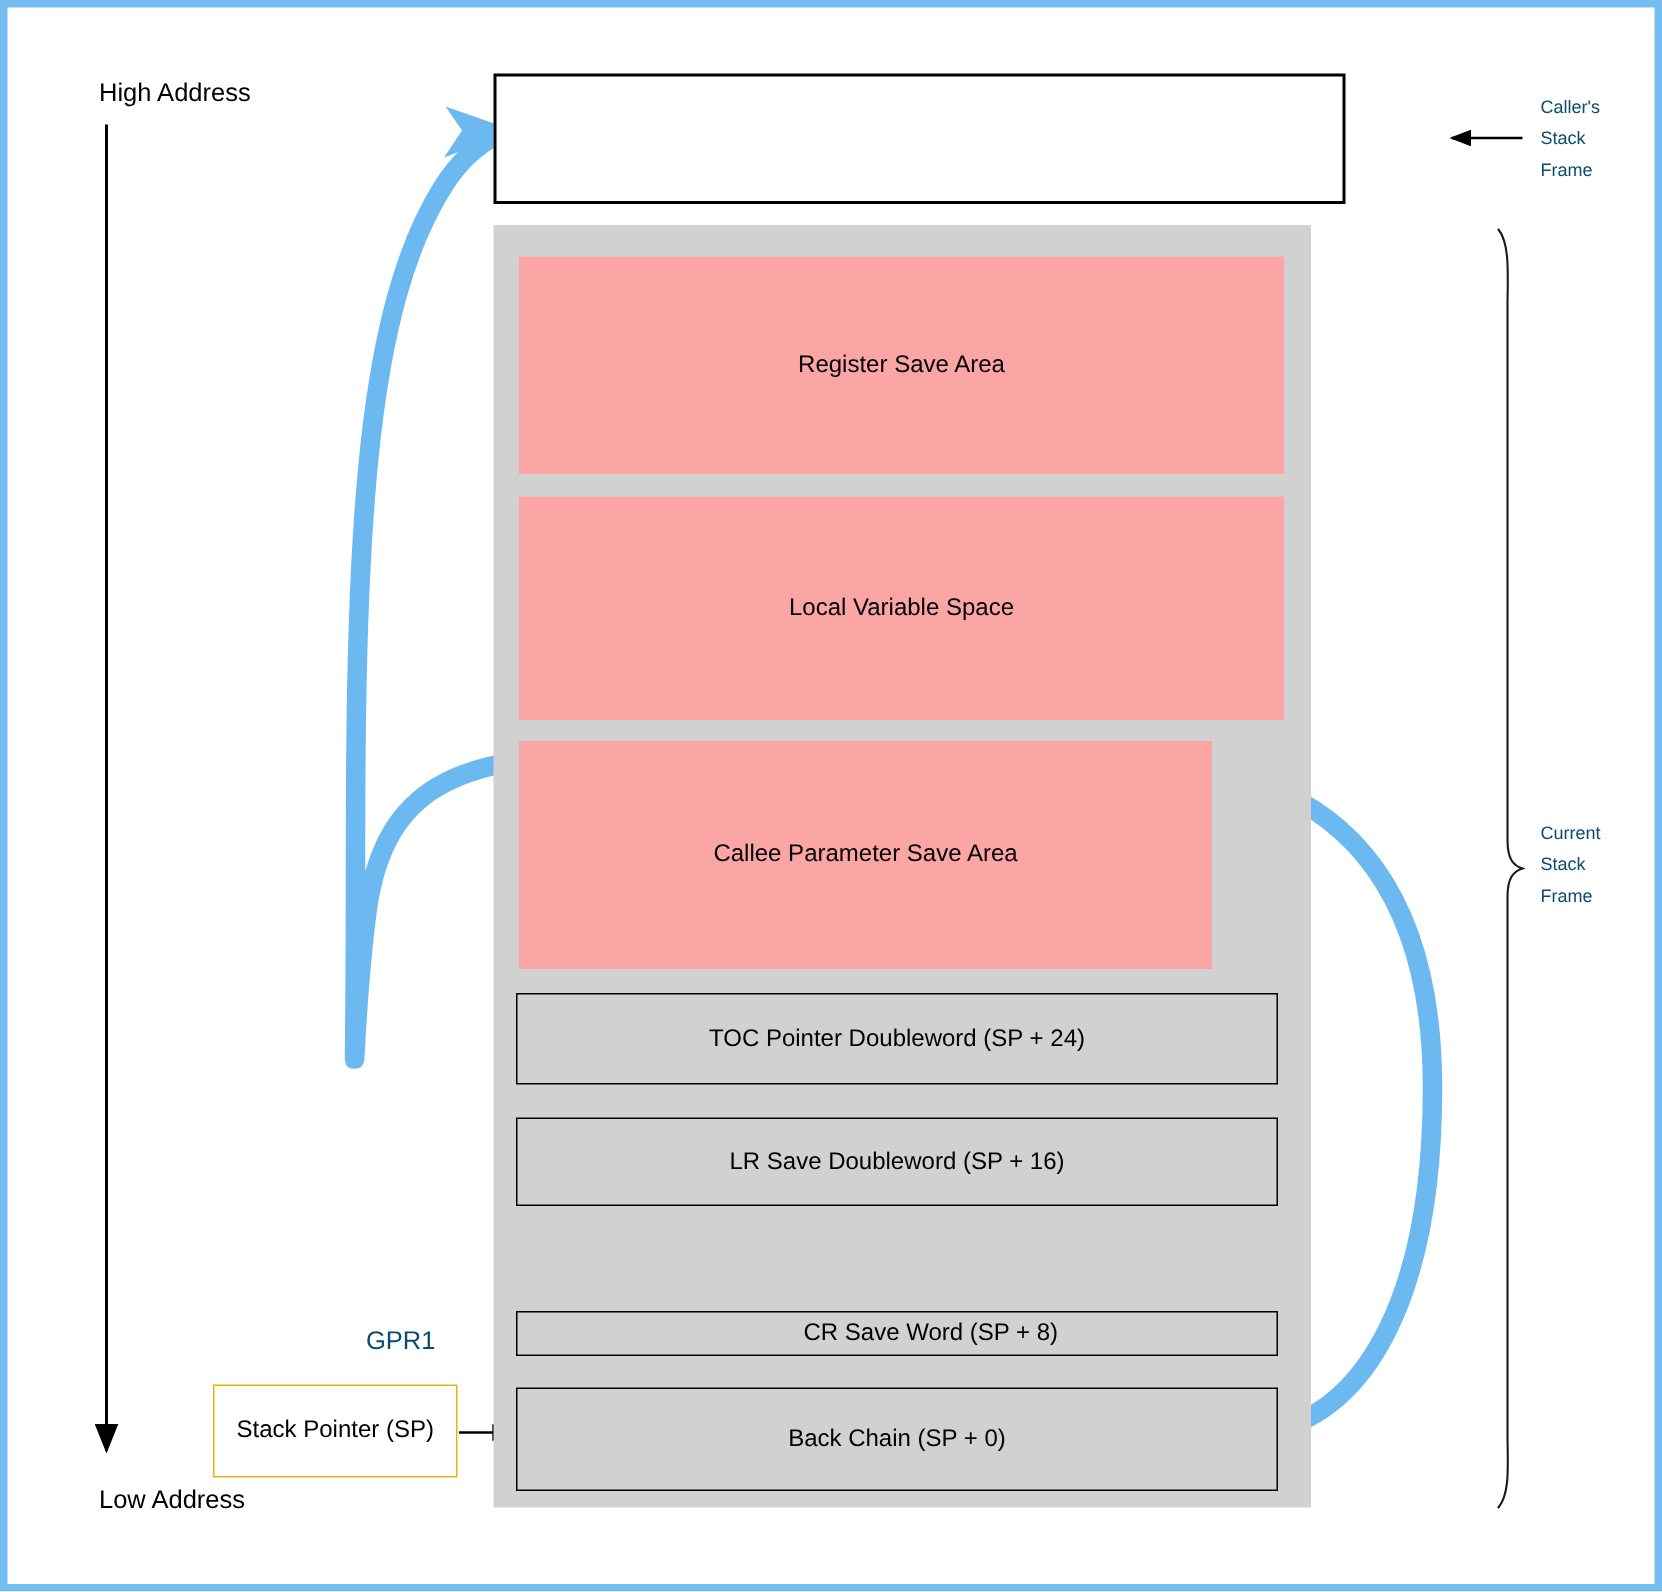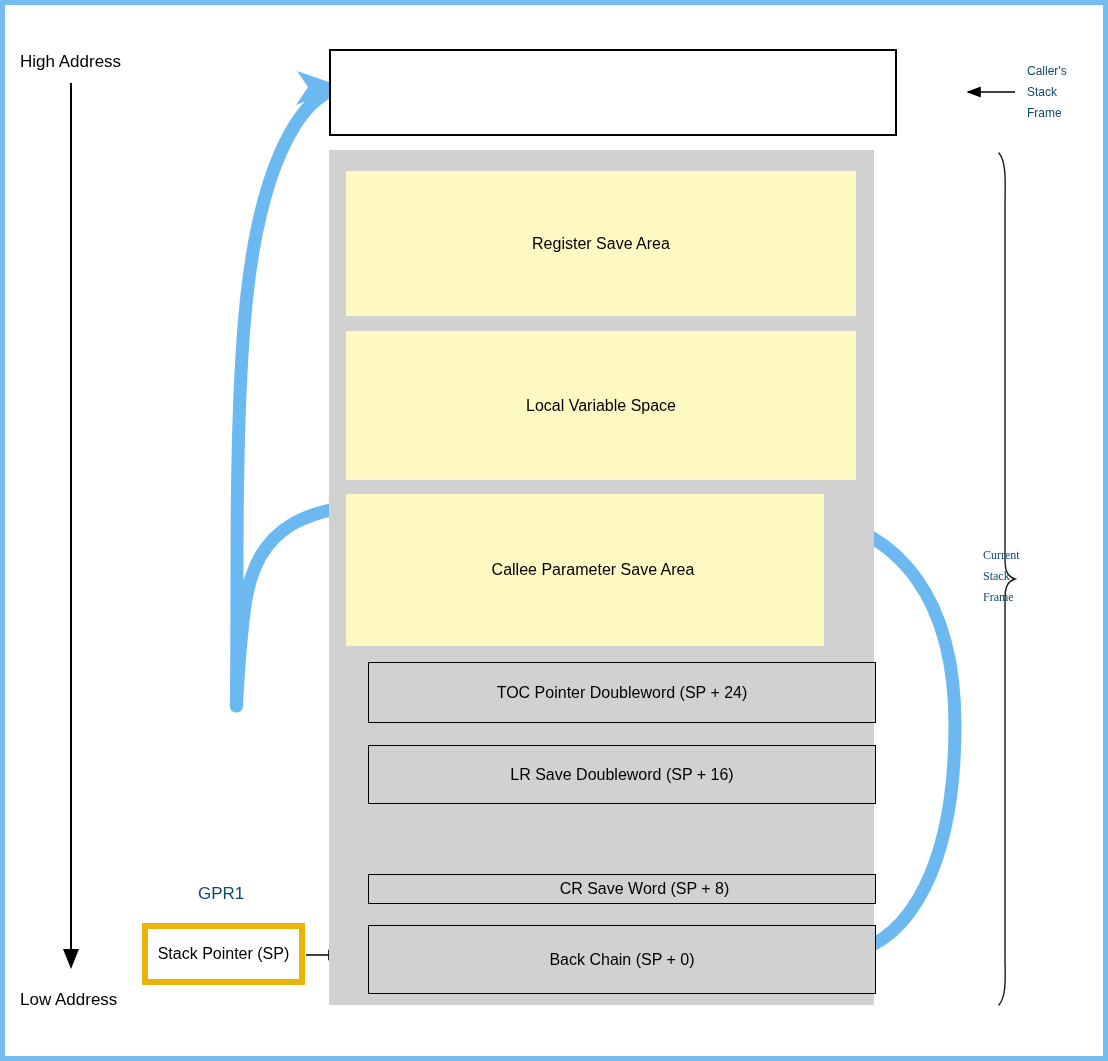--- a/index.html
+++ b/index.html
@@ -13,21 +13,21 @@
     position:relative;
     width:1108px;height:1061px;
     box-sizing:border-box;
     border:5px solid #74bdf0;
     background:#ffffff;
   }
   .abs{position:absolute;}
 
   
   .addr-label{
-    font-size:17px;color:#000;white-space:nowrap;
+    font-size:17px;color:#000;white-space:nowrap;margin-left:46px;
   }
   #high-address{left:15px;top:47px;}
   #low-address{left:15px;top:985px;}
 
   
   #caller-frame{
     left:324px;top:44px;width:568px;height:87px;
     border:2px solid #000;background:#ffffff;box-sizing:border-box;
   }
   #caller-backchain{
@@ -37,58 +37,58 @@
     font-size:16px;color:#000;
   }
 
   
   #current-frame{
     left:324px;top:145px;width:545px;height:855px;
     background:#d1d1d1;
   }
   
   .open-region{
-    background:#fef9c3;
+    background:#fca5a5;
     display:flex;align-items:center;justify-content:center;
     font-size:16px;color:#000;
   }
   #register-save-area{left:341px;top:166px;width:510px;height:145px;}
   #local-variable-space{left:341px;top:326px;width:510px;height:149px;}
-  #callee-param-save-area{left:341px;top:489px;width:462px;height:152px;padding-left:16px;}
+  #callee-param-save-area{left:341px;top:489px;width:462px;height:152px;}
 
   
   .slot{
     background:#d1d1d1;border:1px solid #000;box-sizing:border-box;
     display:flex;align-items:center;justify-content:center;
-    font-size:16px;color:#000;margin-left:24px;
+    font-size:16px;color:#000;
   }
   #slot-toc{left:339px;top:657px;width:508px;height:61px;}
   #slot-lr {left:339px;top:740px;width:508px;height:59px;}
   #slot-reserved{left:339px;top:821px;width:508px;height:29px;}
   #slot-cr{left:339px;top:869px;width:508px;height:30px;padding-left:45px;}
   #slot-backchain0{left:339px;top:920px;width:508px;height:69px;}
 
   
   #gpr1-label{
     left:193px;top:879px;font-size:17px;color:#0c4a6e;
   }
   #stack-pointer-box{
     left:137px;top:918px;width:163px;height:62px;
-    border:6px solid #eab308;background:#fff;box-sizing:border-box;
+    border:1px solid #eab308;background:#fff;box-sizing:border-box;
     display:flex;align-items:center;justify-content:center;
     font-size:16px;color:#000;
   }
 
   
   .side-label{
     font-size:12px;color:#0c4a6e;text-align:left;line-height:21px;
     white-space:pre-line;
   }
   #callers-stack-frame-label{left:1022px;top:56px;width:80px;}
-  #current-stack-frame-label{left:978px;top:540px;width:82px;font-family:Liberation Serif, serif;}
+  #current-stack-frame-label{left:1022px;top:540px;width:82px;}
 
   svg.overlay{position:absolute;left:0;top:0;width:1108px;height:1061px;pointer-events:none;}
 </style>
 </head>
 <body>
 
 <div id="root">
 
   <svg class="overlay">
     <defs>

